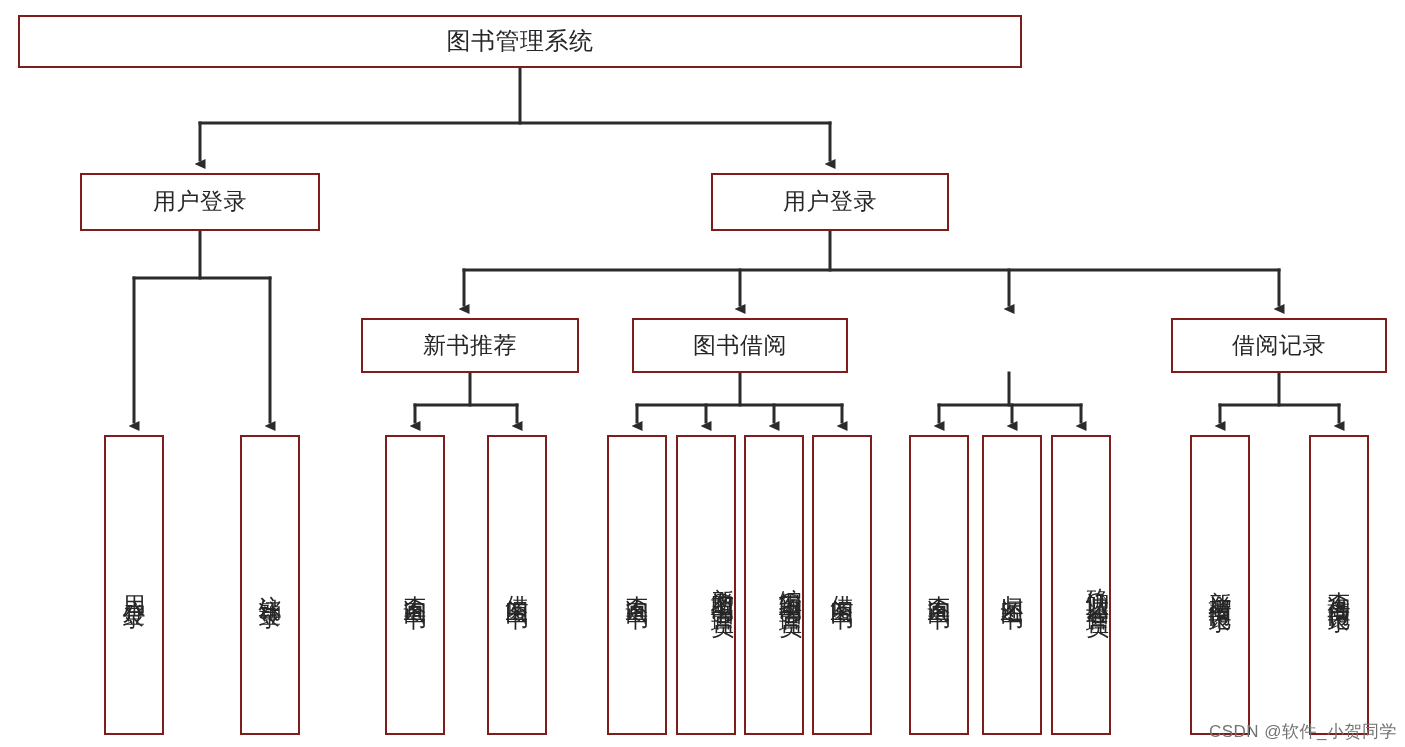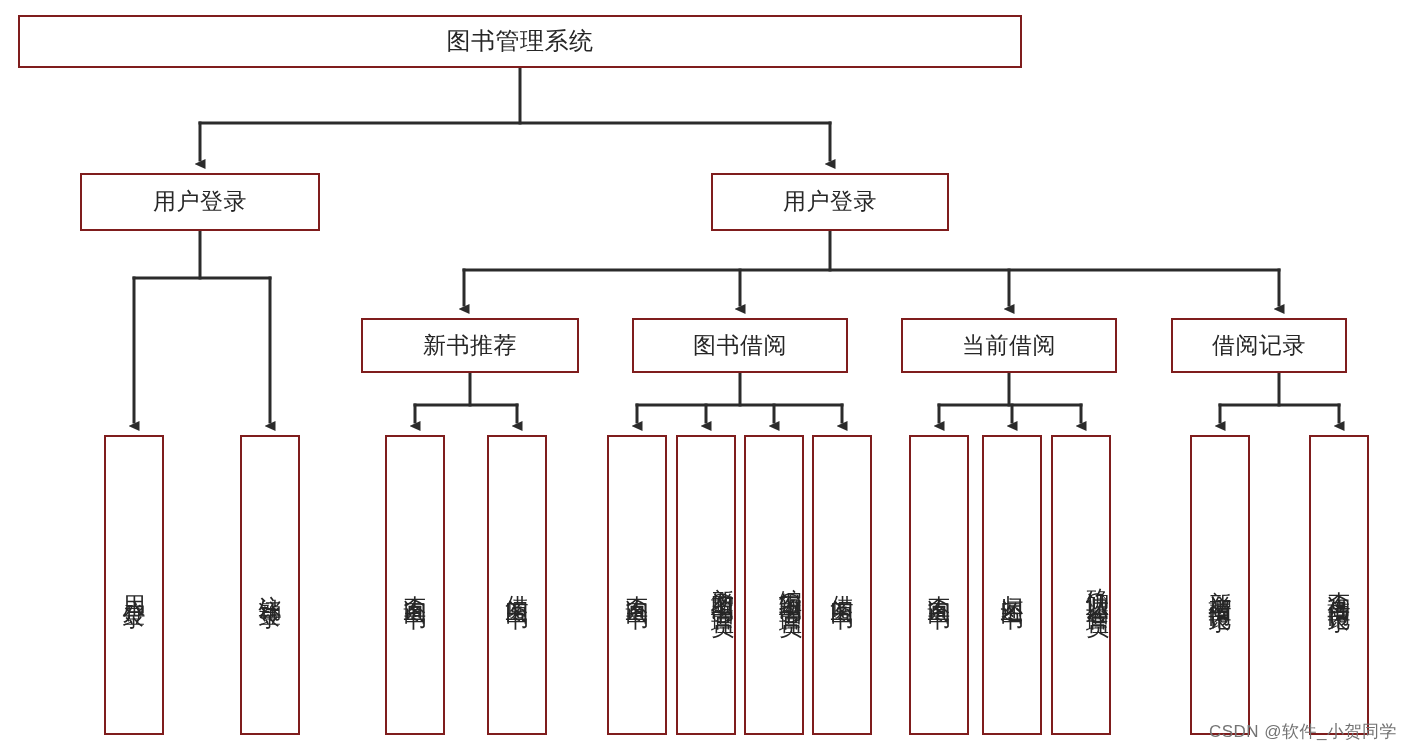--- a/index.html
+++ b/index.html
@@ -142,24 +142,21 @@
   <div class="node horiz" style="left:711px; top:173px; width:238px; height:58px;">
     <span>用户登录</span>
   </div>
 
   <div class="node horiz" style="left:361px; top:318px; width:218px; height:55px;">
     <span>新书推荐</span>
   </div>
   <div class="node horiz" style="left:632px; top:318px; width:216px; height:55px;">
     <span>图书借阅</span>
   </div>
-  <div class="node horiz" style="left:901px; top:318px; width:216px; height:55px;">
-    <span>当前借阅</span>
-  </div>
-  <div class="node horiz" style="left:1171px; top:318px; width:176px; height:55px;">
+  <div class="node horiz" style="left:1171px; top:318px; width:216px; height:55px;">
     <span>借阅记录</span>
   </div>
 
   <div class="node leaf mid" style="left:104px; top:435px; width:60px; height:300px;">
     <span class="vtext">用户登录</span>
   </div>
   <div class="node leaf mid" style="left:240px; top:435px; width:60px; height:300px;">
     <span class="vtext">注销登录</span>
   </div>
   <div class="node leaf mid" style="left:385px; top:435px; width:60px; height:300px;">

